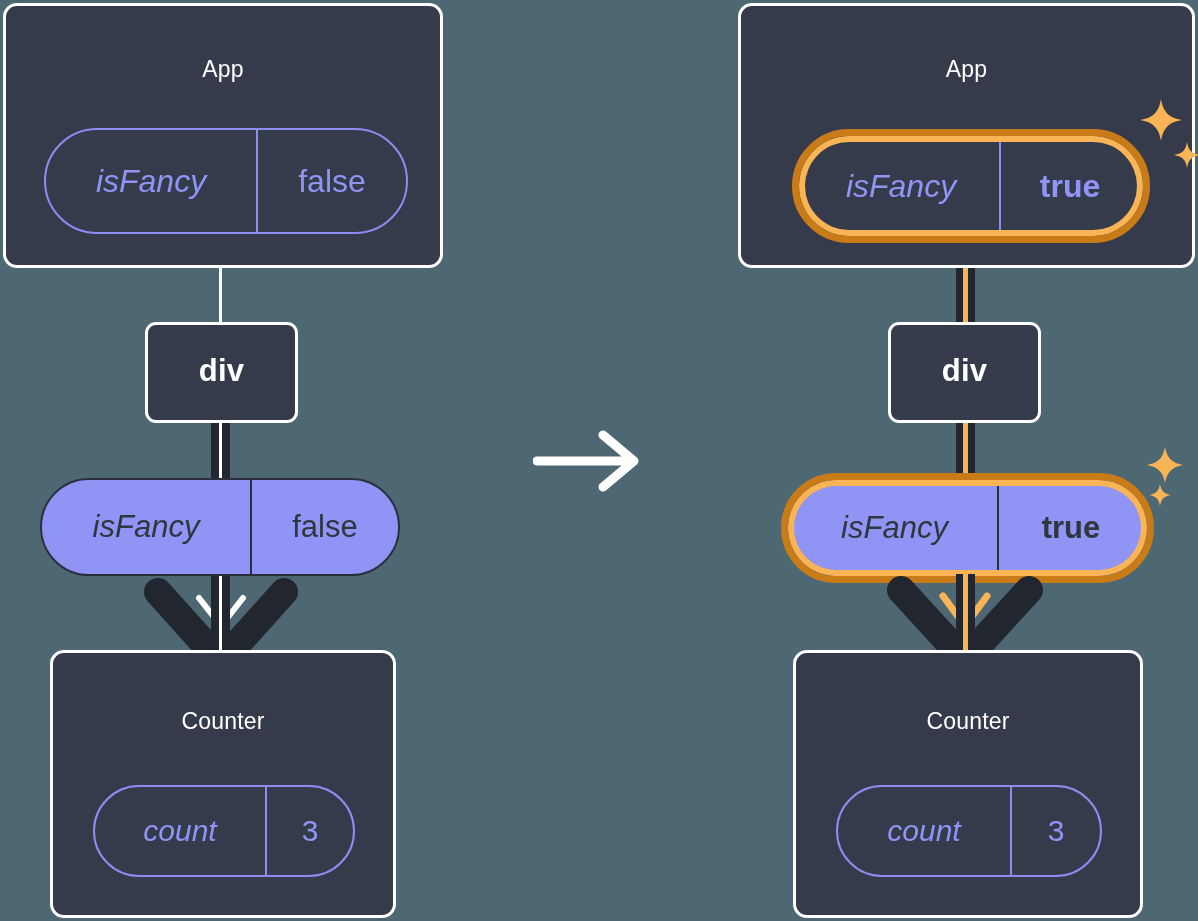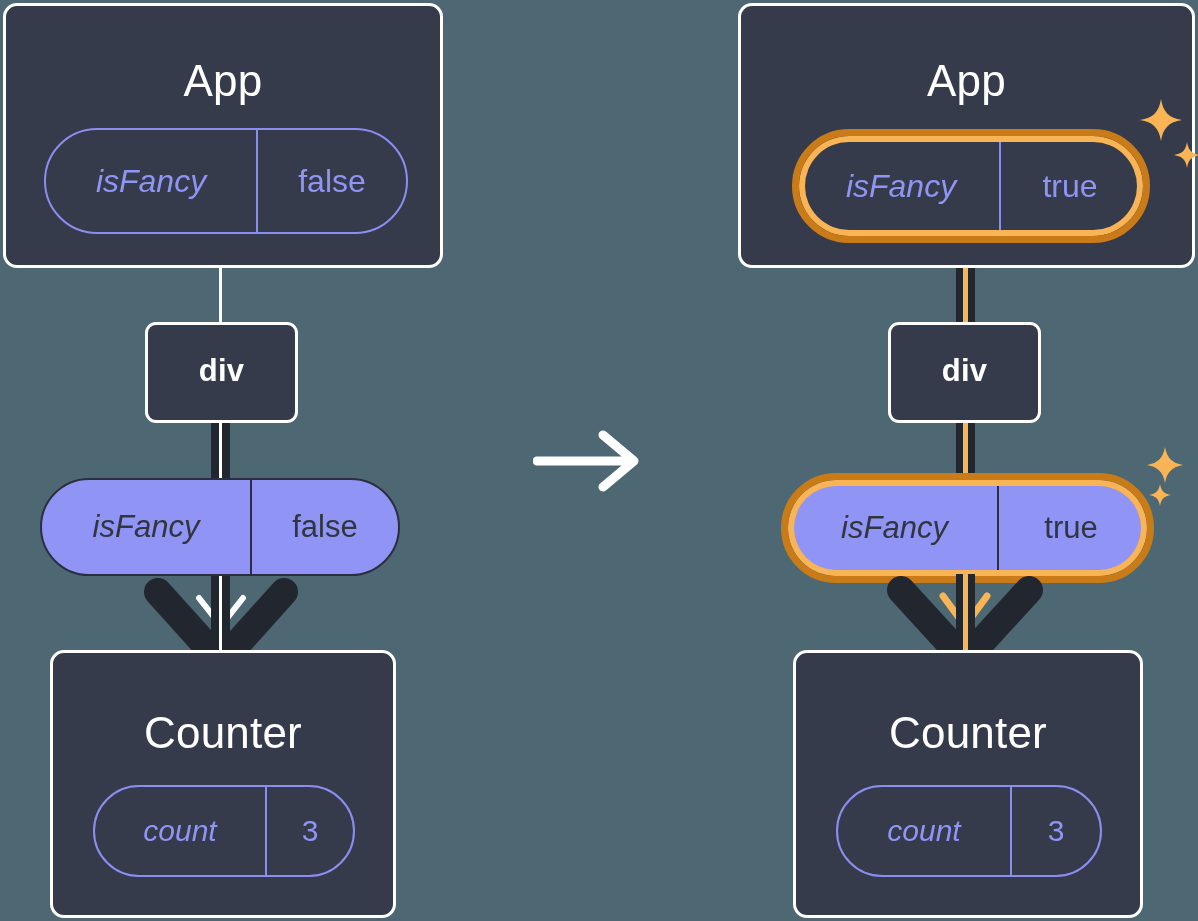--- a/index.html
+++ b/index.html
@@ -32,21 +32,21 @@
     background: #363b4b;
     border: 3px solid #ffffff;
     border-radius: 14px;
     box-sizing: border-box;
   }
   .card-title {
     position: absolute;
     left: 0; right: 0;
     text-align: center;
     color: #ffffff;
-    font-size: 44px;
+    font-size: 23px;
     letter-spacing: 0.2px;
   }
 
   
   .pill {
     position: absolute;
     display: flex;
     align-items: stretch;
     box-sizing: border-box;
     border-radius: 999px;
@@ -81,21 +81,21 @@
   
   .halo {
     position: absolute;
     border-radius: 999px;
     border: 7px solid #c97b18;
     box-sizing: border-box;
     box-shadow: inset 0 0 0 6px #f9b456;
     pointer-events: none;
   }
 
-  .bold-value { font-weight: normal; }
+  .bold-value { font-weight: bold; }
 
   
   .conn { position: absolute; }
 
   .line-white { background: #ffffff; }
   .line-dark  { background: #22262f; }
   .line-orange{ background: #f9b456; }
   .line-faint { background: #6e7487; opacity: .75; }
 
   

